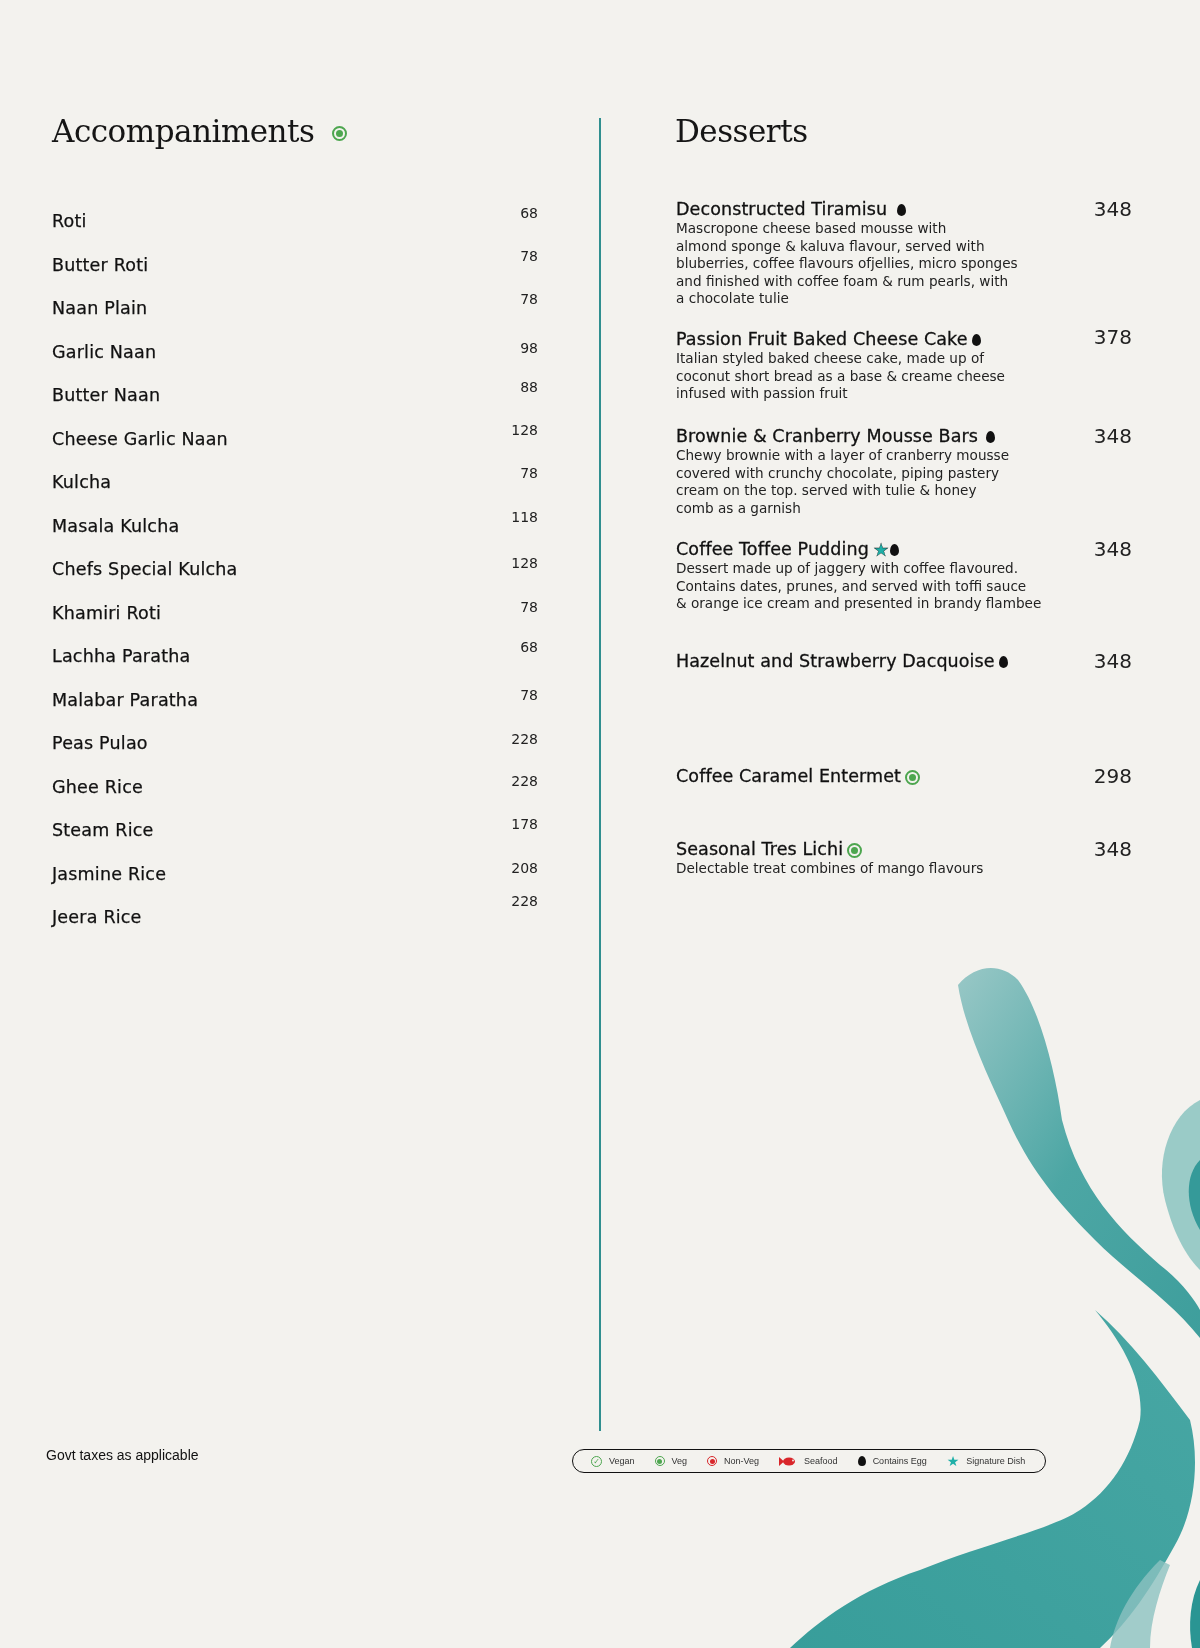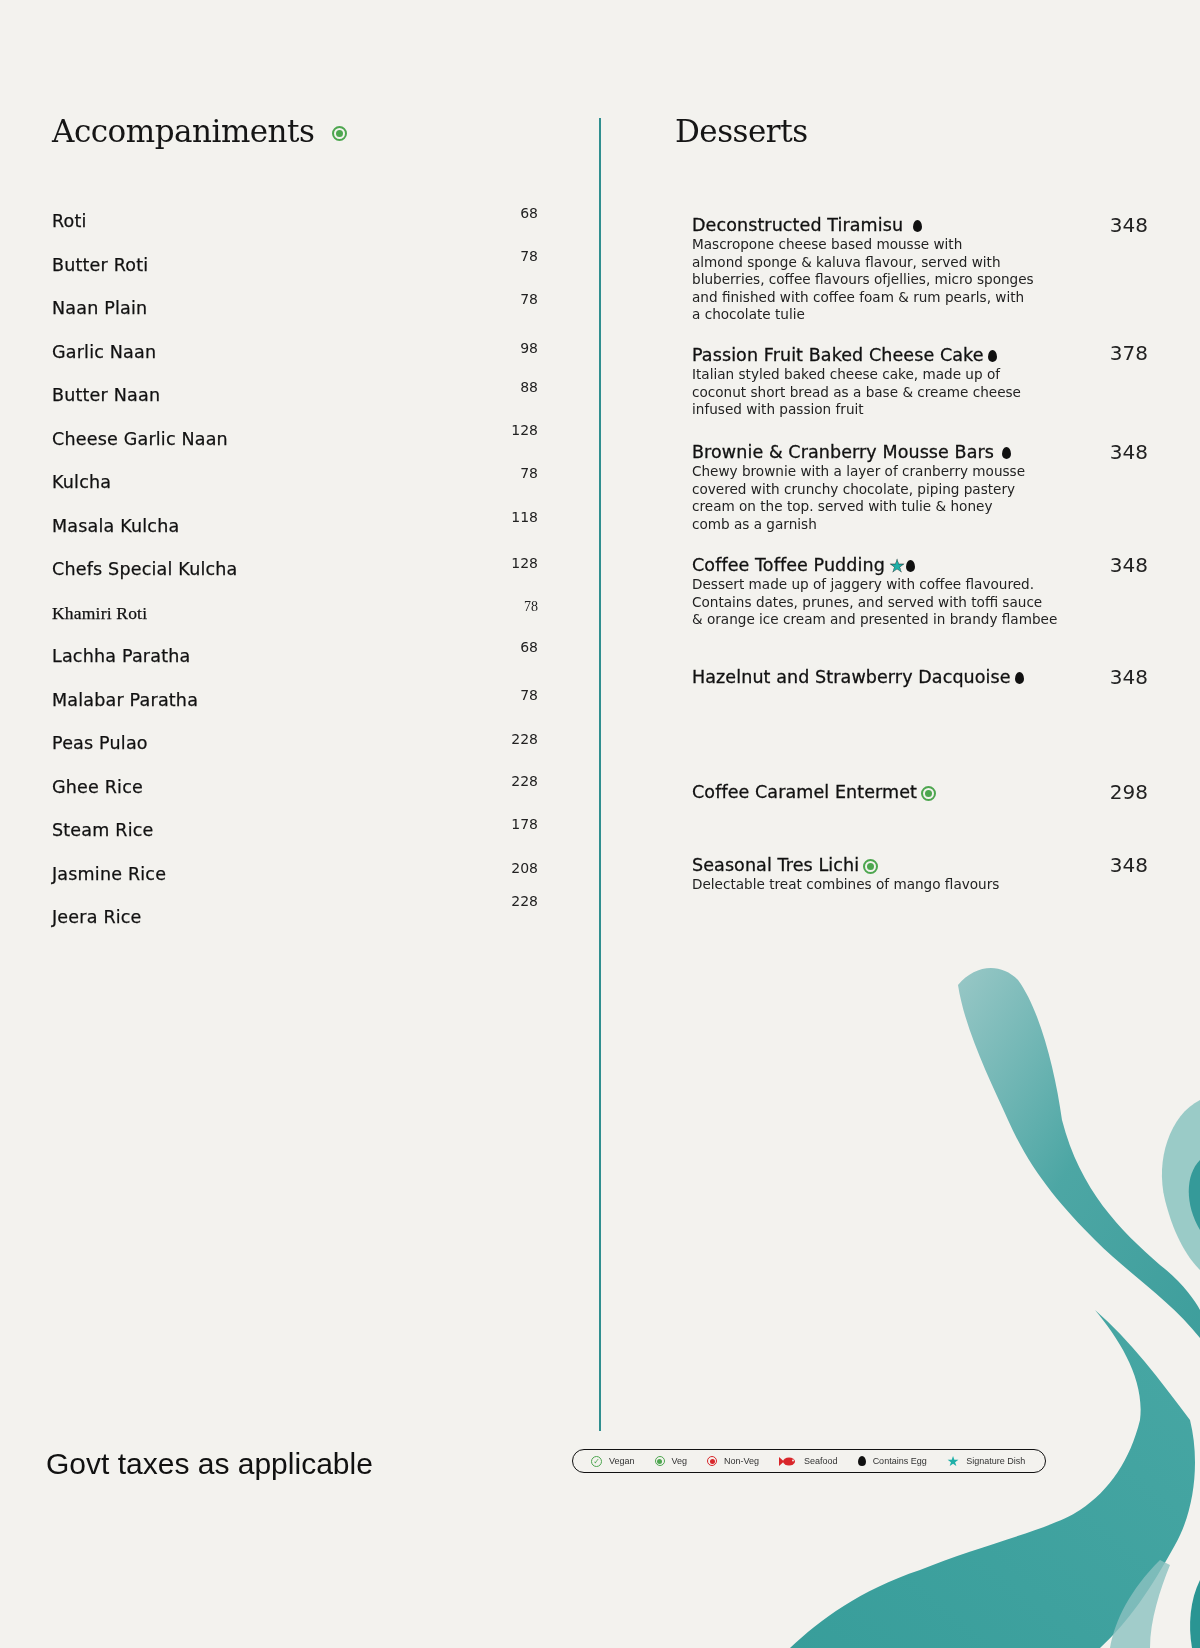--- a/index.html
+++ b/index.html
@@ -38,35 +38,35 @@
     position: absolute; left: 0; top: 8px;
     font-size: 17.5px; font-weight: normal; color: #111; letter-spacing: 0.2px;
     -webkit-text-stroke: 0.25px #111; white-space: nowrap; line-height: 20px;
   }
   .acc-price {
     position: absolute; right: 0; font-size: 14px; color: #222; line-height: 16px;
   }
 
   .divider { position: absolute; left: 599px; top: 118px; width: 2px; height: 1313px; background: #2f8f8f; }
 
-  .dessert { position: absolute; left: 692px; width: 456px; margin-top: 16px; }
+  .dessert { position: absolute; left: 676px; width: 456px; }
   .d-head { position: relative; height: 22px; }
   .d-name {
     font-size: 17.5px; color: #111; white-space: nowrap; line-height: 20px;
     -webkit-text-stroke: 0.3px #111; letter-spacing: 0.1px;
   }
   .d-name .tag { margin-left: 4px; }
   .d-price { position: absolute; right: 0; top: 2px; font-size: 20px; color: #222; line-height: 16px; }
   .d-desc {
     font-size: 13.6px; color: #222; line-height: 17.5px; width: 420px; margin-top: -1px;
     font-weight: normal;
   }
 
   .footer-note {
-    position: absolute; left: 46px; top: 1447px; font-size: 30px; color: #111;
+    position: absolute; left: 46px; top: 1447px; font-size: 14px; color: #111;
     font-family: "Liberation Sans", sans-serif; white-space: nowrap;
   }
   .legend {
     position: absolute; left: 572px; top: 1449px; width: 474px; height: 24px;
     border: 1.5px solid #111; border-radius: 13px; box-sizing: border-box;
     display: flex; align-items: center; justify-content: flex-start; padding-left: 18px; gap: 14px;
     font-family: "Liberation Sans", sans-serif; font-size: 9px; color: #333;
   }
   .legend-item { display: flex; align-items: center; gap: 7px; white-space: nowrap; margin-right: 6px; }
   .legend .veg-dot { width: 8px; height: 8px; border-width: 1.5px; }
@@ -142,21 +142,21 @@
       <span class="acc-price" style="top:1px;">78</span>
     </div>
   <div class="acc-row" style="top:508px;">
       <span class="acc-name">Masala Kulcha</span>
       <span class="acc-price" style="top:1px;">118</span>
     </div>
   <div class="acc-row" style="top:551px;">
       <span class="acc-name">Chefs Special Kulcha</span>
       <span class="acc-price" style="top:4px;">128</span>
     </div>
-  <div class="acc-row" style="top:595px;font-family:Liberation Serif, serif;">
+  <div class="acc-row" style="top:595px;">
       <span class="acc-name">Khamiri Roti</span>
       <span class="acc-price" style="top:4px;">78</span>
     </div>
   <div class="acc-row" style="top:638px;">
       <span class="acc-name">Lachha Paratha</span>
       <span class="acc-price" style="top:1px;">68</span>
     </div>
   <div class="acc-row" style="top:682px;">
       <span class="acc-name">Malabar Paratha</span>
       <span class="acc-price" style="top:5px;">78</span>

